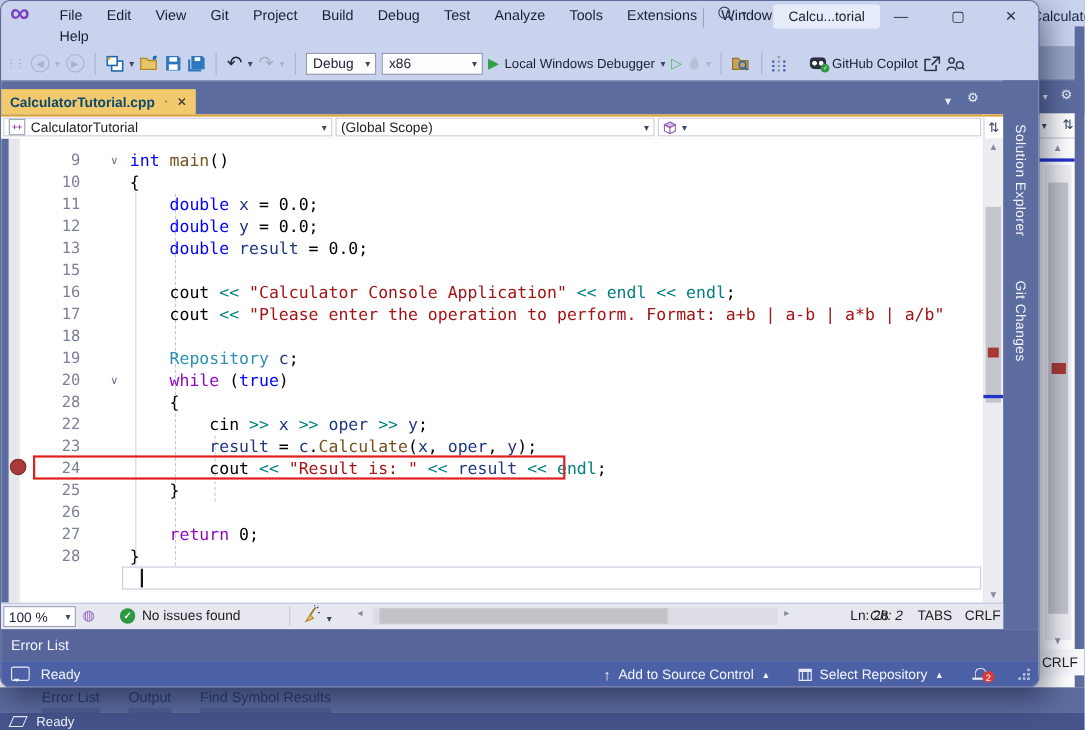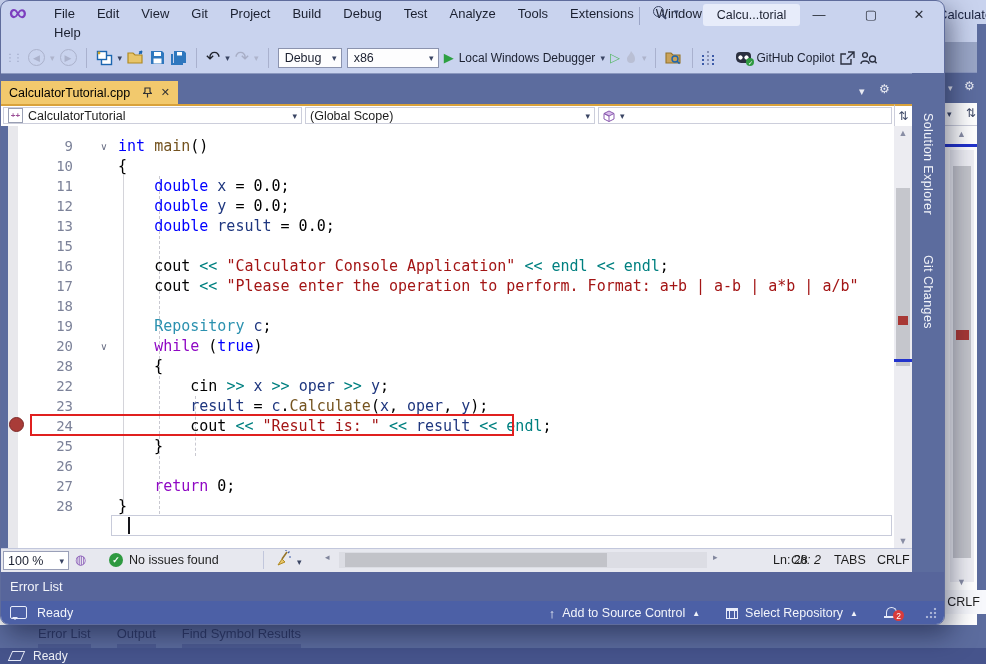--- a/index.html
+++ b/index.html
@@ -52,21 +52,21 @@
   .play-o{color:#2DA042;font-size:13px;}
   .tb-label{font-size:12px;color:#1B2030;white-space:nowrap;}
   .copilot{width:15px;height:11px;border-radius:4px 4px 5px 5px;position:relative;background:radial-gradient(circle at 4.5px 5.5px,#fff 1.8px,transparent 2.4px),radial-gradient(circle at 10.5px 5.5px,#fff 1.8px,transparent 2.4px),#2B3040;}
   .copilot .badge{position:absolute;right:-3px;bottom:-3px;width:8px;height:8px;border-radius:50%;background:#2E9940;color:#fff;font-size:6px;display:flex;align-items:center;justify-content:center;}
   .ws-icon{display:flex;gap:3px;align-items:flex-end;height:14px;}
   .ws-icon i{display:block;width:0;height:10px;border-left:2px dotted #3C5BA8;}
   .ws-icon i:nth-child(2){height:14px;border-left-style:dotted;border-color:#8A93B5;}
   
   .docband{left:0;top:72px;width:943px;height:31px;background:#5C6C9E;border-top:1px solid #8A97BE;}
   .doc-tab{left:0;top:80px;width:177px;height:23px;background:#F2C96D;display:flex;align-items:center;padding:0 8px;box-sizing:border-box;gap:9px;}
-  .doc-tab .t{font-size:12.5px;font-weight:400;color:#000000;flex:1;white-space:nowrap;}
+  .doc-tab .t{font-size:12.5px;font-weight:700;color:#0c4a6e;flex:1;white-space:nowrap;}
   .doc-tab .pin,.doc-tab .x{font-size:11px;color:#333;}
   .band-ico{color:#E8EAF2;font-size:11px;}
   
   .navbar{left:0;top:103px;width:911px;height:22px;background:#FFFFFF;border-top:2px solid #D9A23B;box-sizing:border-box;}
   .navcombo{top:106px;height:17px;background:#FFFFFF;border:1px solid #CCCEDB;display:flex;align-items:center;padding:0 4px;box-sizing:border-box;font-size:12.5px;color:#1E1E1E;gap:5px;}
   .navcombo .cv{flex:1;white-space:nowrap;overflow:hidden;}
   .cpp-ico{width:13px;height:13px;border:1px solid #9AA0B4;font-size:8px;color:#9B4F96;display:flex;align-items:center;justify-content:center;font-weight:bold;}
   .split-btn{left:893px;top:103px;width:18px;height:22px;background:#fff;border-left:1px solid #CCCEDB;border-top:2px solid #D9A23B;display:flex;align-items:center;justify-content:center;color:#3A4563;font-size:12px;box-sizing:border-box;}
   
   .editor{left:0;top:125px;width:893px;height:422px;background:#fff;overflow:hidden;}

